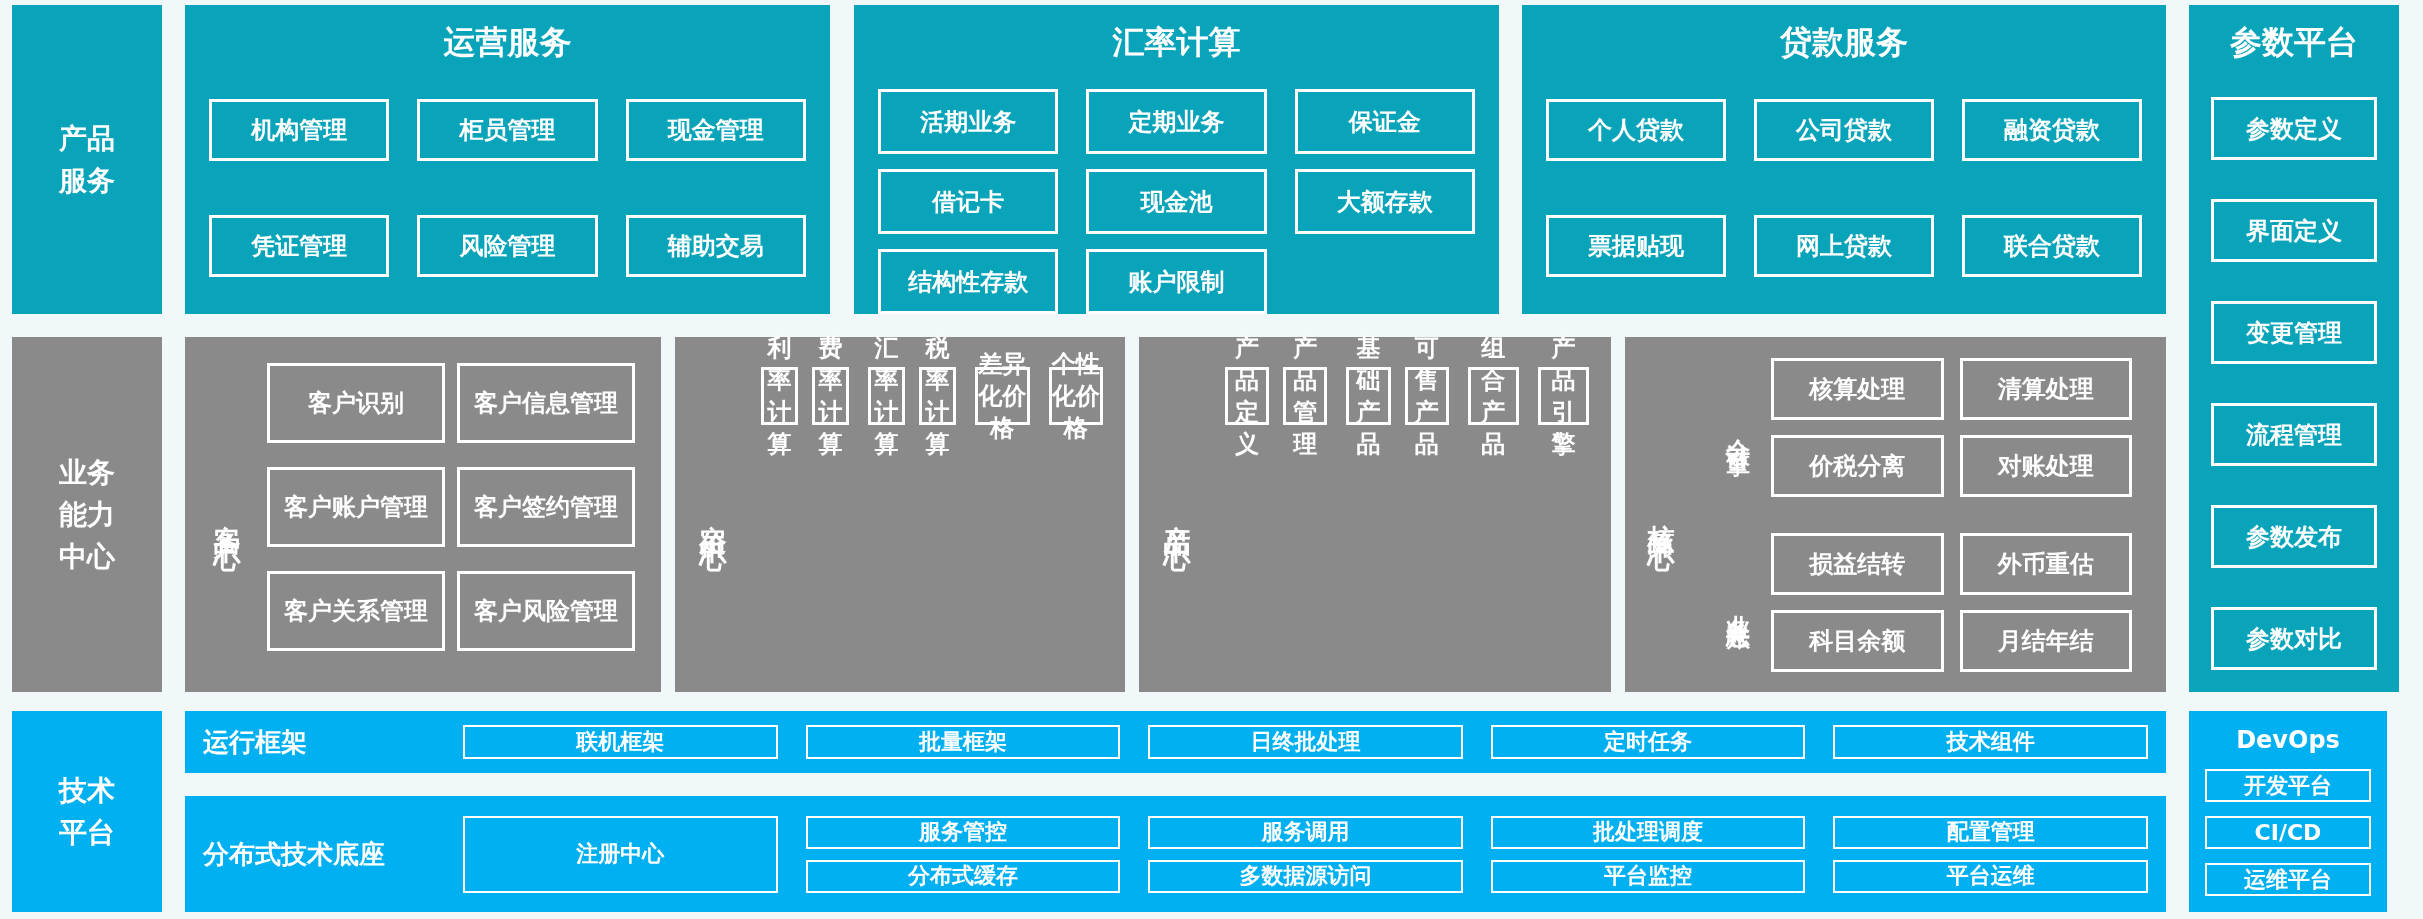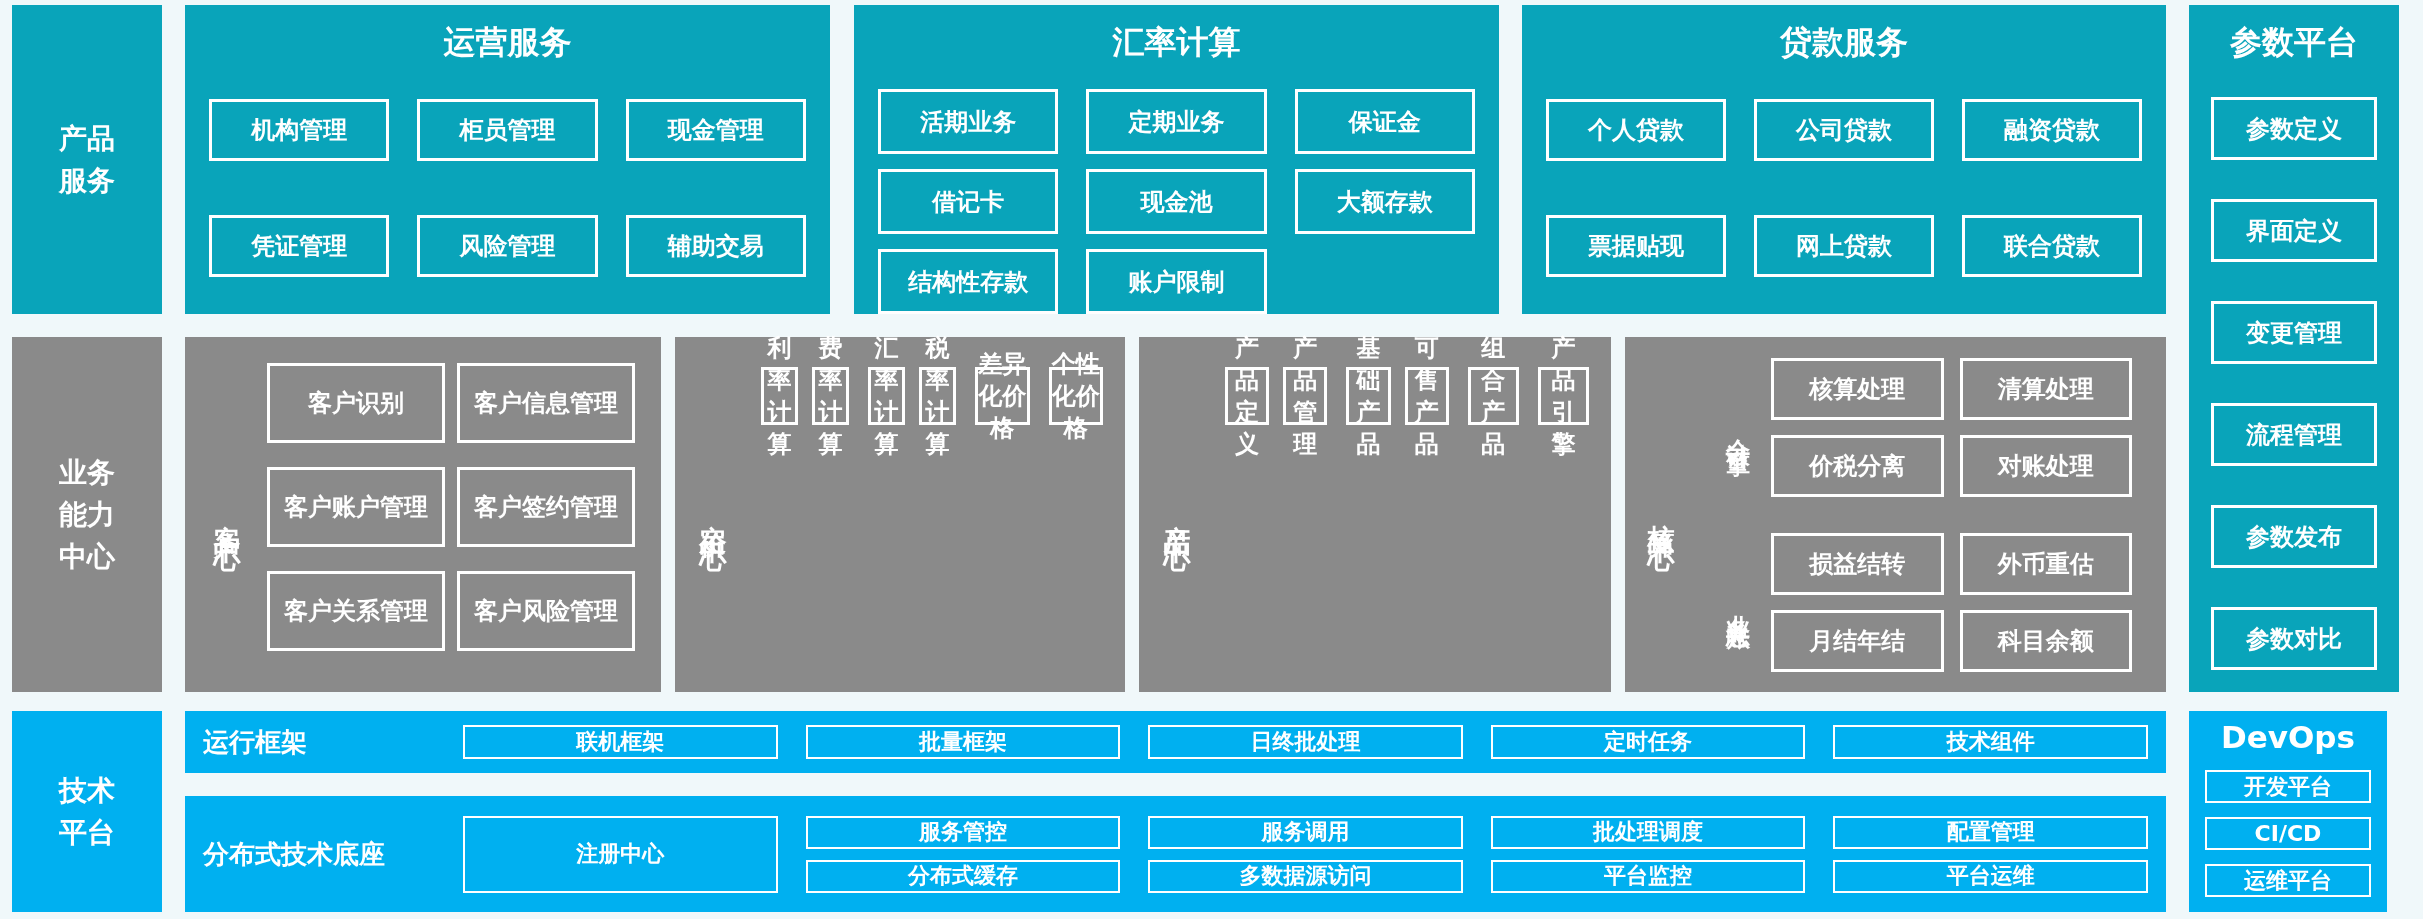--- a/index.html
+++ b/index.html
@@ -120,21 +120,21 @@
 
   #p-dist {
     display: grid; grid-template-columns: 250px repeat(5, 1fr);
     grid-template-rows: 33px 33px; column-gap: 28px; row-gap: 11px;
     padding-right: 18px; align-content: center; align-items: stretch;
   }
   #p-dist .row-label { grid-column: 1; grid-row: 1 / 3; align-self: center; }
   #p-dist .registry { grid-column: 2; grid-row: 1 / 3; }
 
   #p-devops { display: flex; flex-direction: column; align-items: center; }
-  #p-devops .panel-title { font-size: 31px; padding-top: 8px; }
+  #p-devops .panel-title { font-size: 24px; padding-top: 15px; }
   #p-devops .boxes { display: flex; flex-direction: column; gap: 14px; margin-top: 15px; }
   #p-devops .tech-box { width: 166px; height: 33px; }
 </style>
 </head>
 <body>
 
 <div class="canvas">
 
   <div class="sidebar teal" id="sb-prod">
     <span>产品
@@ -248,22 +248,22 @@
         <div class="sub-label">会计引擎</div>
         <div class="box">核算处理</div>
         <div class="box">清算处理</div>
         <div class="box">价税分离</div>
         <div class="box">对账处理</div>
       </div>
       <div class="group">
         <div class="sub-label">业务总账</div>
         <div class="box">损益结转</div>
         <div class="box">外币重估</div>
+        <div class="box">科目余额</div>
         <div class="box">月结年结</div>
-        <div class="box">科目余额</div>
       </div>
     </div>
   </div>
 
   <div class="sidebar blue" id="sb-tech">
     <span>技术
 平台</span>
   </div>
 
   <div class="panel blue" id="p-runtime">

